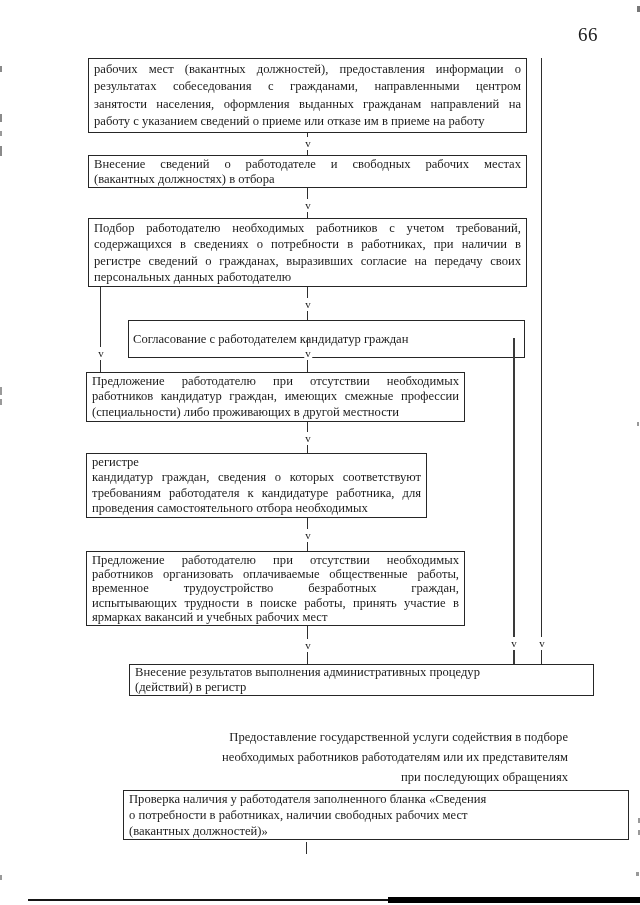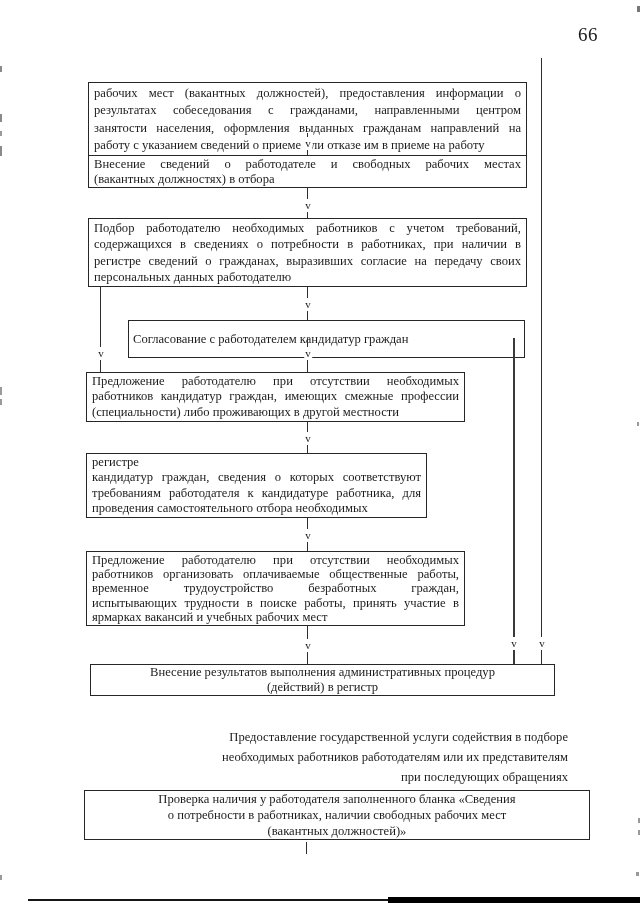--- a/index.html
+++ b/index.html
@@ -15,42 +15,42 @@
     font-size:19px;letter-spacing:.5px;
   }
   .fbox{
     position:absolute;box-sizing:border-box;
     border:1px solid #262626;background:#fff;
     padding:1px 5px;display:flex;flex-direction:column;justify-content:center;
     overflow:hidden;
   }
   .fbox .jl{text-align:justify;text-align-last:justify;line-height:var(--lh,16px);}
   .fbox .ll{text-align:left;text-align-last:left;line-height:var(--lh,16px);}
-  .centered{white-space:pre-line;text-align:center;}
+  .centered{white-space:pre-line;text-align:left;margin-left:39px;}
   .section-title{
     position:absolute;box-sizing:border-box;
     white-space:pre-line;text-align:right;line-height:20px;
   }
   .vline{position:absolute;width:1px;background:#2e2e2e;}
   .vline.thick{width:2px;background:#3a3a3a;}
   .arrowhead{
     position:absolute;transform:translateX(-50%);
     font-size:11px;line-height:9px;background:#fff;padding:2px 1px;
     font-family:"Liberation Serif",serif;color:#1c1c1c;
   }
   .art{position:absolute;}
 </style>
 </head>
 <body>
 
 <div class="page">
 
   <div class="page-number">66</div>
 
-  <div class="fbox" style="left:88px;top:58px;width:439px;height:75px;margin-top:24px;--lh:17.2px;">
+  <div class="fbox" style="left:88px;top:58px;width:439px;height:75px;--lh:17.2px;">
       <div class="jl">рабочих мест (вакантных должностей), предоставления информации о</div>
       <div class="jl">результатах собеседования с гражданами, направленными центром</div>
       <div class="jl">занятости населения, оформления выданных гражданам направлений на</div>
       <div class="ll">работу с указанием сведений о приеме или отказе им в приеме на работу</div>
     </div>
 
   <div class="fbox" style="left:88px;top:155px;width:439px;height:33px;--lh:14.8px;">
       <div class="jl">Внесение сведений о работодателе и свободных рабочих местах</div>
       <div class="ll">(вакантных должностях) в отбора</div>
     </div>

